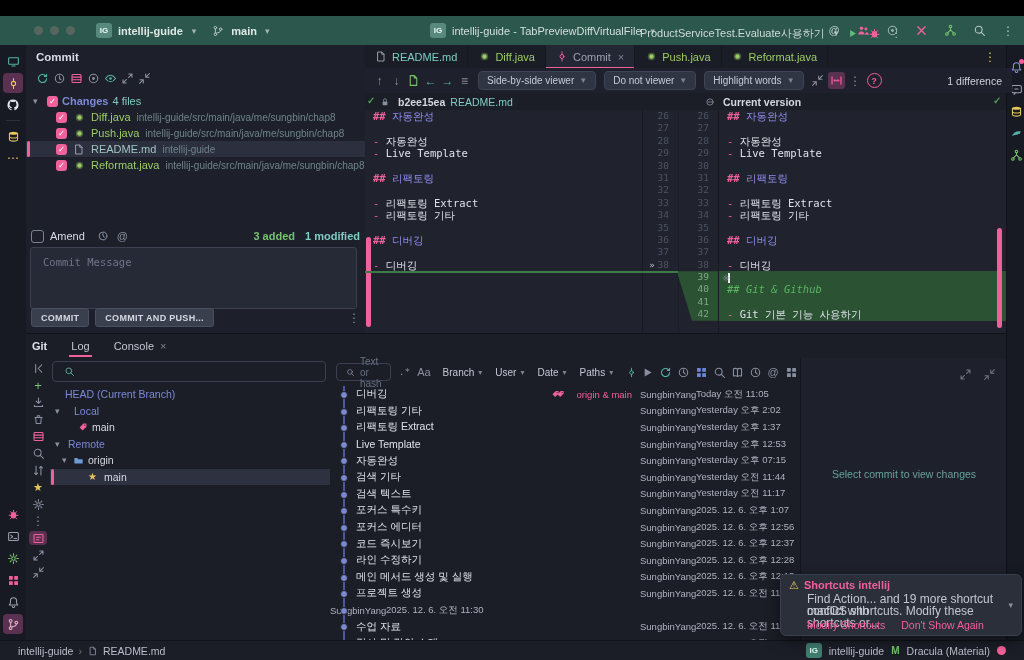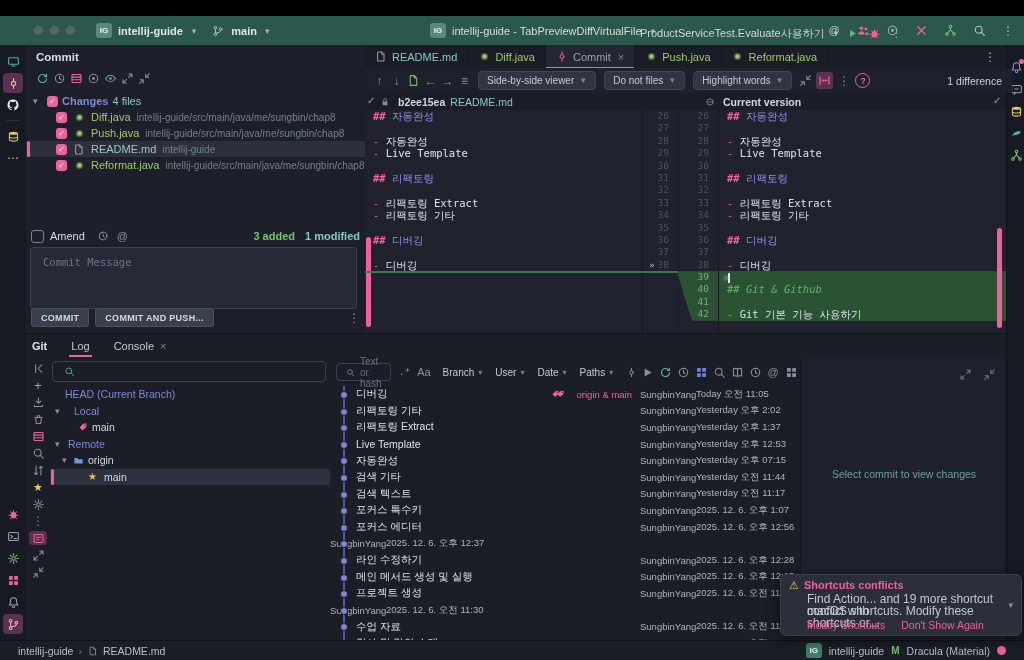--- a/index.html
+++ b/index.html
@@ -504,21 +504,21 @@
           </span>
           <span class="stripe-btn" style="color: rgb(138, 144, 160); margin: 0px; width: 17px; height: 17px;">
             <span class="g">≡</span>
           </span>
         </span>
       <span class="pill">
         <span>Side-by-side viewer</span>
           <span class="chev">▼</span>
         </span>
       <span class="pill">
-        <span>Do not files</span>
+        <span>Do not viewer</span>
           <span class="chev">▼</span>
         </span>
       <span class="pill">
         <span>Highlight words</span>
           <span class="chev">▼</span>
         </span>
       <span id="dt-right" style="display: flex; gap: 2px;">
           <span class="stripe-btn" style="color: rgb(138, 144, 160); margin: 0px; width: 17px; height: 17px;">
             <svg width="13" height="13" viewBox="0 0 16 16">
               <path d="M13.5 6.5h-4v-4M2.5 9.5h4v4M9.5 6.5L14 2M6.5 9.5L2 14" stroke="currentColor" fill="none" stroke-width="1.3" stroke-linecap="round" stroke-linejoin="round"></path>
@@ -921,20 +921,21 @@
             <span class="c-date">2025. 12. 6. 오후 1:07</span>
           </div>
           <div class="commit-row">
             <span class="c-dot"></span>
             <span class="c-msg">포커스 에디터</span>
             <span class="c-author">SungbinYang</span>
             <span class="c-date">2025. 12. 6. 오후 12:56</span>
           </div>
           <div class="commit-row">
             <span class="c-dot"></span>
+            <span class="c-msg">코드 즉시보기</span>
             <span class="c-author">SungbinYang</span>
             <span class="c-date">2025. 12. 6. 오후 12:37</span>
           </div>
           <div class="commit-row">
             <span class="c-dot"></span>
             <span class="c-msg">라인 수정하기</span>
             <span class="c-author">SungbinYang</span>
             <span class="c-date">2025. 12. 6. 오후 12:28</span>
           </div>
           <div class="commit-row">
@@ -981,21 +982,21 @@
             </svg>
           </span>
         </div>
       <div class="abs" style="left:0;top:110px;width:206px;text-align:center;color:#68a198;font-size:10.5px;">Select commit to view changes</div>
     </div>
   </div>
 
   <div id="notification" class="abs">
     <div class="abs flex" style="left:8px;top:4px;gap:5px;">
       <span class="g" style="color:#e8c65c;font-size:11px;">⚠</span>
-      <span class="ttl">Shortcuts conflicts</span>
+      <span class="ttl">Shortcuts intellij</span>
     </div>
     <div class="abs body" style="left:26px;top:18px;width:200px;">Find Action... and 19 more shortcut conflict with</div>
     <div class="abs body" style="left:26px;top:30px;width:190px;">macOS shortcuts. Modify these shortcuts or...</div>
     <span class="abs g" style="right:8px;top:26px;color:#8a90a0;font-size:9px;">▾</span>
     <div class="abs flex" style="left:26px;top:44px;gap:16px;">
       <span class="link">Modify Shortcuts</span>
       <span class="link">Don't Show Again</span>
     </div>
   </div>
 

